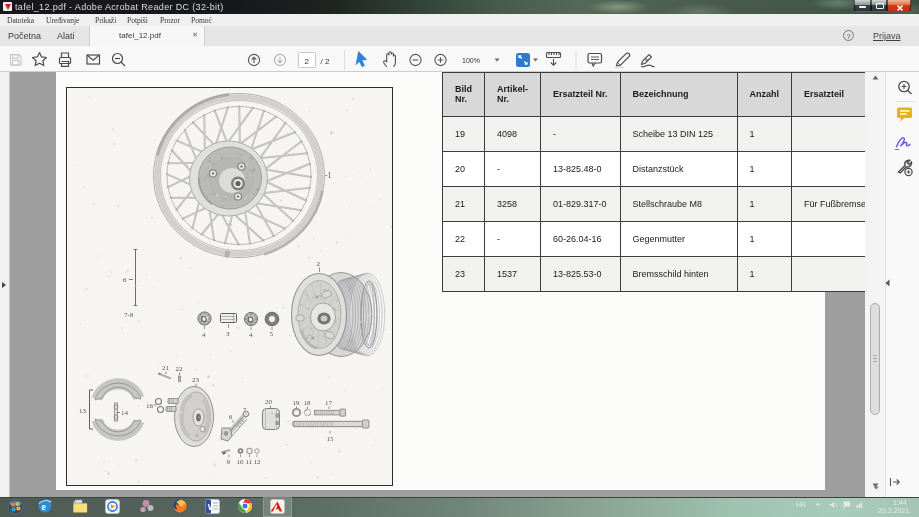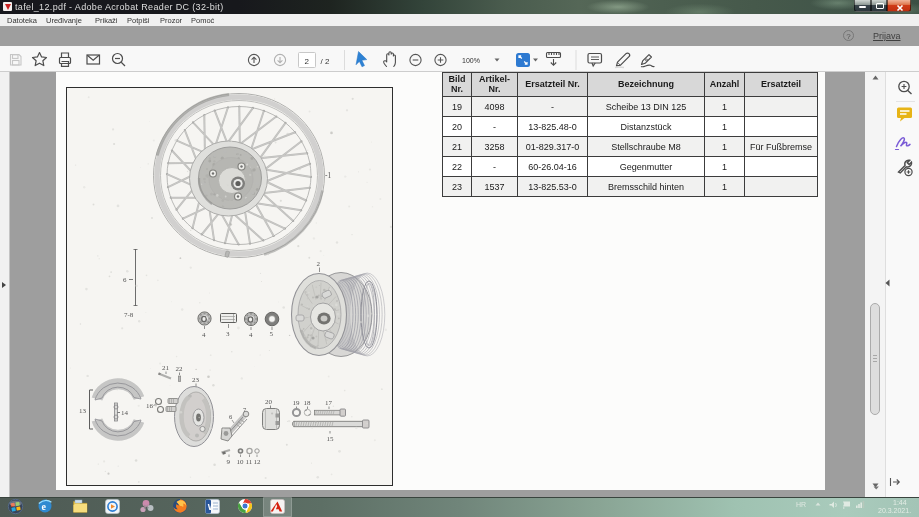--- a/index.html
+++ b/index.html
@@ -20,21 +20,21 @@
 #appicon { left:3px; top:2px; width:9px; height:9px; background:#f5f0ef; border-radius:1px; }
 #appicon:before { content:""; position:absolute; left:1.5px; top:1.5px; border-left:3px solid transparent; border-right:3px solid transparent; border-top:6px solid #c22; }
 .winbtn { top:0; height:12px; border:1px solid rgba(0,0,0,.55); border-top:none; }
 #btnmin { left:854px; width:17px; background:linear-gradient(#cfd6d2 0%, #8d9894 45%, #39444a 50%, #2c373d 100%); border-bottom-left-radius:3px; }
 #btnmax { left:871px; width:16px; background:linear-gradient(#cfd6d2 0%, #8d9894 45%, #39444a 50%, #2c373d 100%); }
 #btnclose { left:887px; width:24px; background:linear-gradient(#f0b49a 0%, #e07a52 40%, #cf3a17 50%, #c03010 100%); border-bottom-right-radius:3px; }
 #btnmin i { position:absolute; left:4px; right:4px; top:6px; height:2px; background:#fff; border-radius:1px; }
 #btnmax i { position:absolute; left:3.5px; top:3px; width:8px; height:6px; border:1.5px solid #fff; border-radius:1px; }
 
 
-#menubar { left:0; top:14px; width:919px; height:12px; background:#f0f0f0; font-size:7.5px; color:#333; }
+#menubar { left:0; top:14px; width:919px; height:12px; background:#f0f0f0; font-size:7.5px; color:#333;font-family:Liberation Serif, serif; }
 #menubar span { position:absolute; top:2px; }
 
 
 #tabbar { left:0; top:26px; width:919px; height:20px; background:#e5e5e5; color:#3a3a3a; }
 #tabbar .lbl { position:absolute; top:5px; font-size:9px; }
 #activetab { position:absolute; left:89px; top:0; width:116px; height:20px; background:#f7f7f7; border-left:1px solid #cfcfcf; border-right:1px solid #cfcfcf; }
 #activetab .fn { position:absolute; left:0; right:14px; top:5px; text-align:center; font-size:8px; color:#3a3a3a; }
 #tabclose { position:absolute; right:6px; top:5px; font-size:7px; color:#666; }
 #helpq { left:843px; top:30px; width:11px; height:11px; border:1px solid #777; border-radius:50%; color:#555; font-size:8px; text-align:center; line-height:11px; }
 #prijava { left:873px; top:31px; font-size:9px; color:#3f3f3f;text-decoration:underline; }
@@ -44,21 +44,21 @@
 
 
 #docarea { left:0; top:72px; width:919px; height:425px; background:#9e9e9e; }
 #leftstrip { left:0; top:0; width:10px; height:425px; background:#f1f1f1; border-right:1px solid #c4c4c4; }
 #leftarrow { left:2px; top:210px; width:0; height:0; border-top:3.5px solid transparent; border-bottom:3.5px solid transparent; border-left:4.5px solid #444; }
 #page { left:56px; top:0; width:769px; height:418px; background:#fcfcfb; }
 #frame { position:absolute; left:66px; top:15px; width:327px; height:399px; border:1px solid #2e2e2e; background:#f6f5f2; }
 
 
 #ptable { position:absolute; left:442px; top:0px; border-collapse:collapse; font-size:9px; color:#1a1a1a; table-layout:fixed; }
-#ptable td { border:1px solid #3c3c3c; text-align:center; vertical-align:middle; padding:0; overflow:hidden; white-space:nowrap; }
+#ptable td { border:1px solid #3c3c3c; text-align:left; vertical-align:middle; padding:12px; overflow:hidden; white-space:nowrap; }
 #ptable .hd { background:#d8d8d8; font-weight:bold; height:24px; line-height:9.5px; }
 #ptable .odd { background:#f1f1f0; }
 #ptable .r { height:20px; background:#fff; }
 #ptable .r.odd { background:#f1f1f0; }
 
 
 #scroll { position:absolute; left:865px; top:0; width:20px; height:425px; background:#f4f4f4; }
 #thumb { position:absolute; left:4.5px; top:231px; width:10px; height:112px; background:#dedede; border-radius:5px; border:1px solid #ababab; }
 #rpanel { position:absolute; left:885px; top:0; width:34px; height:425px; background:#f9f9f9; border-left:1px solid #dedede; }
 #rpanel .sep { position:absolute; left:10px; right:4px; top:29px; height:1px; background:#e4e4e4; }
@@ -741,20 +741,28 @@
 
   <div id="menubar" class="abs">
     <span style="left:7px">Datoteka</span>
     <span style="left:46px">Uređivanje</span>
     <span style="left:95px">Prikaži</span>
     <span style="left:127px">Potpiši</span>
     <span style="left:160px">Prozor</span>
     <span style="left:191px">Pomoć</span>
   </div>
 
+  <div id="tabbar" class="abs">
+    <span class="lbl" style="left:8px">Početna</span>
+    <span class="lbl" style="left:57px">Alati</span>
+    <div id="activetab">
+        <span class="fn">tafel_12.pdf</span>
+        <span id="tabclose">✕</span>
+      </div>
+  </div>
   <div id="helpq" class="abs">?</div>
   <div id="prijava" class="abs">Prijava</div>
 
   <div id="toolbar" class="abs"></div>
 
   <div id="taskbar" class="abs"></div>
 
   <svg id="icons" class="lay" width="919" height="517" viewBox="0 0 919 517">
       <g stroke="#c6c6c6" fill="none" stroke-width="1.1">
         <path d="M 10.5 54.5 h 8.5 l 2 2 v 8.5 h -10.5 z"></path>

